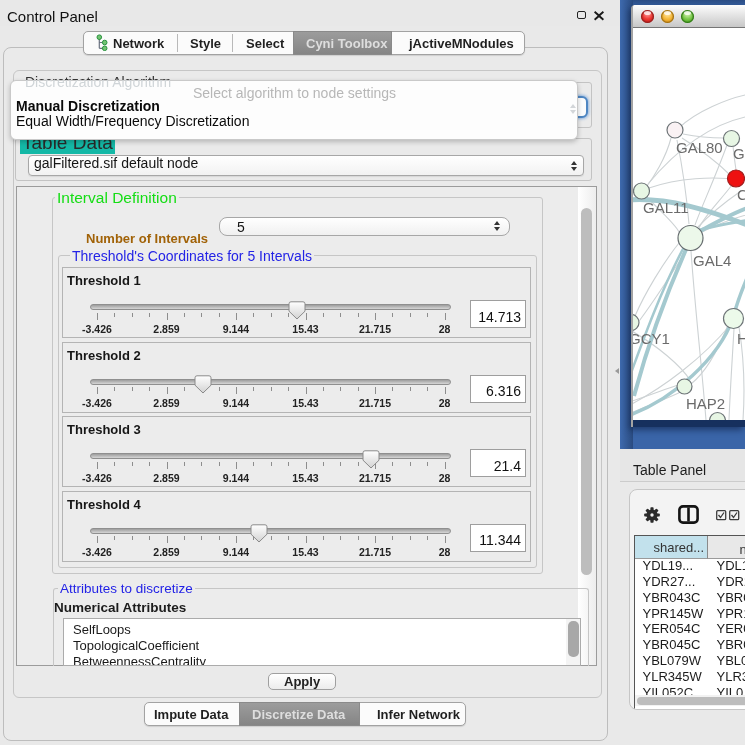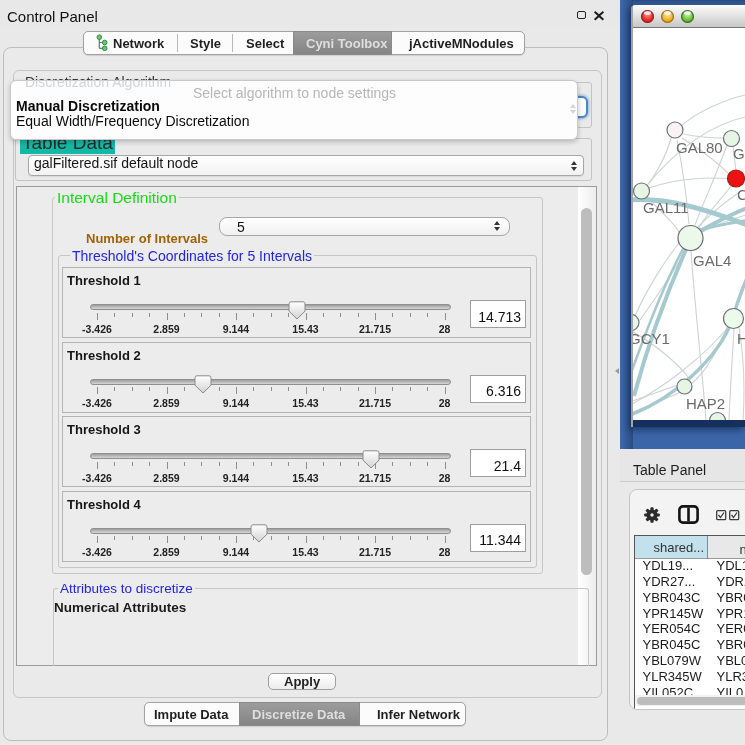--- a/index.html
+++ b/index.html
@@ -244,20 +244,27 @@
           </defs>
         </svg>
         <div class="abs" style="left:470px;top:523.5px;width:56px;height:28px;background:#fff;border:1px solid #9e9e9e;box-sizing:border-box;"></div>
         <div class="txt" style="left:470px;top:532px;width:51px;text-align:right;font-size:14px;color:#111;">11.344</div>
       </div>
 
     <div class="abs" style="left:52.5px;top:587.5px;width:536px;height:78px;border:1px solid #c6c6c6;border-top-left-radius:3px;border-top-right-radius:3px;border-bottom:none;box-sizing:border-box;"></div>
     <div class="txt" style="left:58px;top:580.5px;font-size:13.5px;color:#2323e6;background:#ececec;padding:0 2px;">Attributes to discretize</div>
     <div class="txt" style="left:54px;top:600px;font-size:13.5px;font-weight:bold;color:#1c1c1c;">Numerical Attributes</div>
 
+    <div class="abs" style="left:63px;top:618px;width:518px;height:48px;background:#ffffff;border:1px solid #ababab;box-sizing:border-box;overflow:hidden;">
+      <div class="txt" style="left:9px;top:3px;font-size:13px;color:#1a1a1a;">SelfLoops</div>
+      <div class="txt" style="left:9px;top:19px;font-size:13px;color:#1a1a1a;">TopologicalCoefficient</div>
+      <div class="txt" style="left:9px;top:35px;font-size:13px;color:#1a1a1a;">BetweennessCentrality</div>
+      <div class="abs" style="left:502px;top:0;width:15px;height:48px;background:#f4f4f4;"></div>
+      <div class="abs" style="left:504px;top:2px;width:11px;height:36px;background:#a8a8a8;border-radius:5px;"></div>
+    </div>
 
     <div class="abs" style="left:268px;top:673px;width:68px;height:17px;background:linear-gradient(#ffffff,#ececec);border:1px solid #9f9f9f;border-radius:5px;box-sizing:border-box;"></div>
     <div class="txt" style="left:284px;top:674px;font-size:13px;font-weight:bold;color:#222;">Apply</div>
 
     <div class="abs" style="left:144px;top:702px;width:322px;height:24px;background:#fbfbfb;border:1px solid #a2a2a2;border-radius:5px;box-sizing:border-box;box-shadow:0 1px 1px rgba(0,0,0,0.12);"></div>
     <div class="abs" style="left:239px;top:702px;width:121px;height:24px;background:linear-gradient(#9c9c9c,#858585);border:1px solid #8a8a8a;box-sizing:border-box;"></div>
     <div class="txt" style="left:154px;top:707px;font-size:13px;font-weight:bold;color:#1f1f1f;">Impute Data</div>
     <div class="txt" style="left:252px;top:707px;font-size:13px;font-weight:bold;color:#dedede;">Discretize Data</div>
     <div class="txt" style="left:377px;top:707px;font-size:13px;font-weight:bold;color:#1f1f1f;">Infer Network</div>
 

